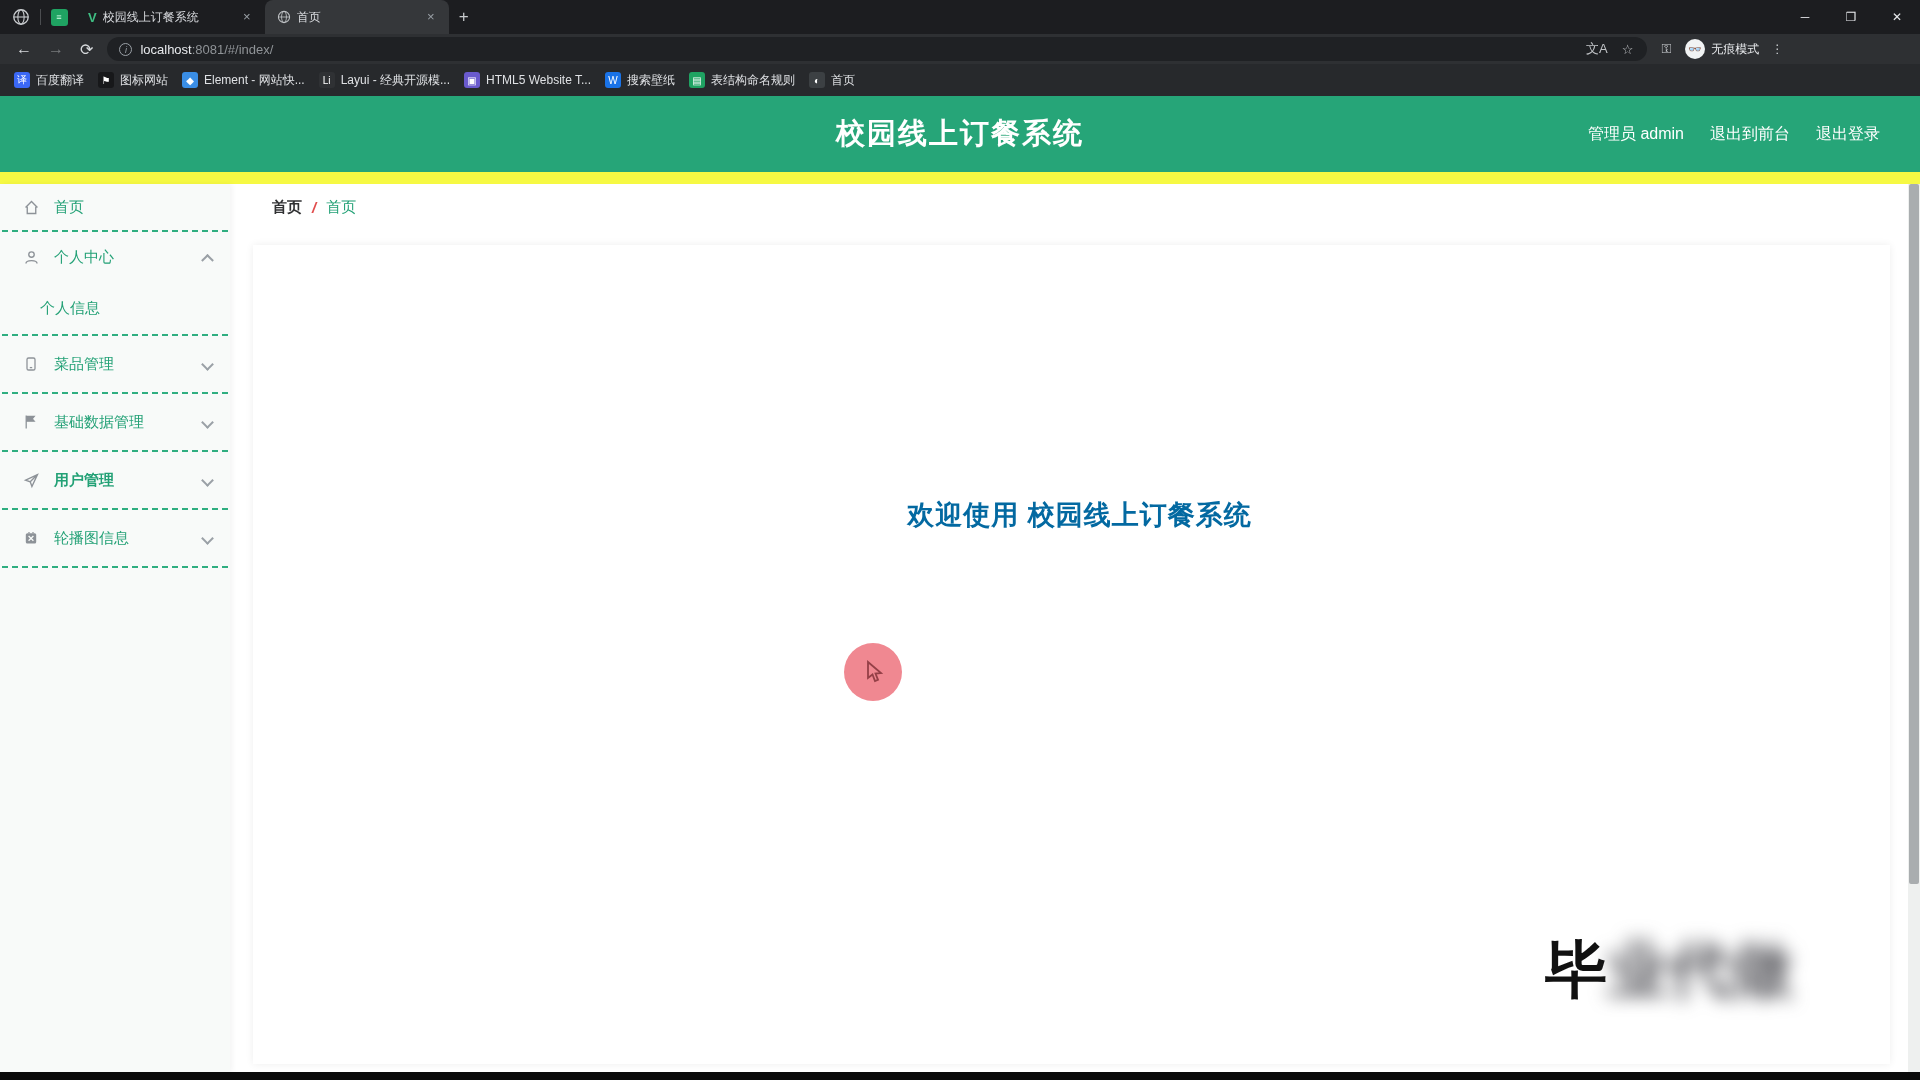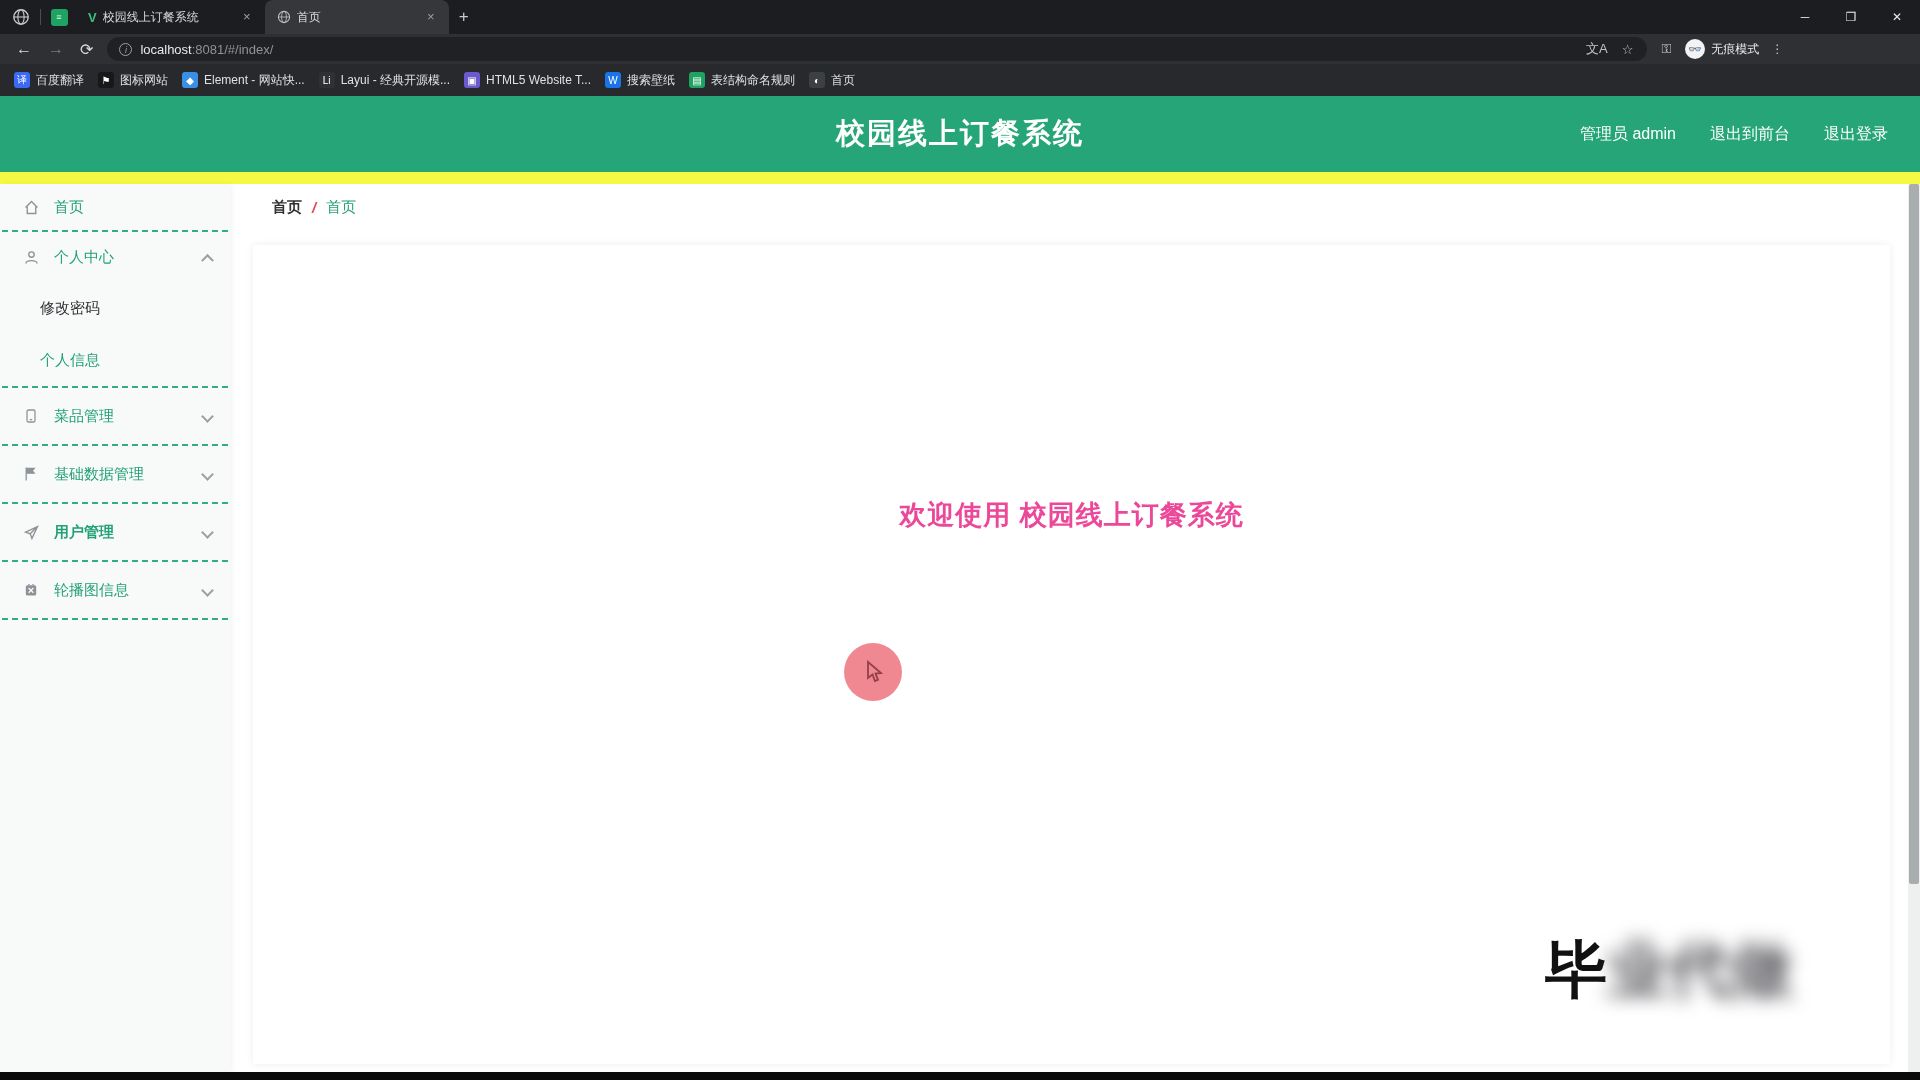--- a/index.html
+++ b/index.html
@@ -33,21 +33,21 @@
   .incog-badge { width:20px; height:20px; border-radius:50%; background:#f1f3f4; color:#202124; font-size:11px; text-align:center; line-height:20px; margin-right:6px; }
   .dots-ic { color:#d0d3d6; margin:0 10px 0 12px; letter-spacing:0; font-size:12px; }
 
   #bookmarks { position:absolute; left:0; top:64px; width:1920px; height:32px; background:#27292c; display:flex; align-items:center; }
   .bm { display:flex; align-items:center; margin-left:14px; color:#dfe1e4; font-size:12px; }
   .bm .ic { width:16px; height:16px; border-radius:3px; margin-right:6px; display:flex; align-items:center; justify-content:center; font-size:10px; color:#fff; }
 
   
   #appheader { position:absolute; left:0; top:96px; width:1920px; height:76px; background:#26a578; display:flex; align-items:center; }
   #app-title { position:absolute; left:0; width:1920px; text-align:center; color:#ffffff; font-size:29px; font-weight:bold; letter-spacing:2px; }
-  #header-links { position:absolute; right:32px; display:flex; gap:34px; color:#ffffff; font-size:16px; }
+  #header-links { position:absolute; right:40px; display:flex; gap:26px; color:#ffffff; font-size:16px; }
   #yellowline { position:absolute; left:0; top:172px; width:1920px; height:12px; background:#f6f943; }
 
   
   #page { position:absolute; left:0; top:184px; width:1920px; height:888px; background:#ffffff; }
   #sidebar { position:absolute; left:0; top:0; width:230px; height:888px; background:#f8faf9; box-shadow:2px 0 6px rgba(0,0,0,0.05); }
   .s-item { height:46px; display:flex; align-items:center; padding:0 18px 0 22px; font-size:15px; color:#23a176; }
   .s-item .s-ic { width:18px; height:18px; margin-right:14px; display:flex; align-items:center; justify-content:center; }
   .s-item .arrow { margin-left:auto; width:9px; height:9px; border-right:2px solid #9aa0a6; border-bottom:2px solid #9aa0a6; }
   .arrow.up { transform:rotate(-135deg) translate(-2px,-2px); }
   .arrow.down { transform:rotate(45deg); }
@@ -56,21 +56,21 @@
   .s-sub.green { color:#23a176;align-items:center; }
   .s-divider { border-top:2px dashed #2fae80; margin:0 2px; }
   svg.gray { stroke:#8d9298; fill:none; stroke-width:1.6; }
 
   #main { position:absolute; left:230px; top:0; width:1690px; height:888px; }
   #breadcrumb { position:absolute; left:42px; top:14px; display:flex; align-items:center; gap:10px; font-size:15px; }
   .bc-root { color:#303133; font-weight:bold; }
   .bc-sep { color:#e14b4b; font-style:italic; font-weight:bold; }
   .bc-cur { color:#23a176; }
   #card { position:absolute; left:23px; top:61px; width:1637px; height:819px; background:#ffffff; box-shadow:0 0 8px rgba(0,0,0,0.07); }
-  #welcome { position:absolute; left:0; top:252px; width:100%; text-align:center; font-size:27px; font-weight:bold; color:#ec4899; letter-spacing:1px; }
+  #welcome { position:absolute; left:8px; top:252px; width:100%; text-align:center; font-size:27px; font-weight:bold; color:#0369a1; letter-spacing:1px; }
 
   
   #cursor-spot { position:absolute; left:844px; top:643px; width:58px; height:58px; border-radius:50%; background:#ef7e88; opacity:0.92; }
   #cursor-spot svg { position:absolute; left:21px; top:17px; }
 
   
   #watermark { position:absolute; left:1545px; top:928px; width:300px; height:96px; white-space:nowrap; font-weight:bold; font-size:62px; color:#111; }
   #watermark .blurred { filter:blur(9px); color:#4a4a50; }
 
   
@@ -197,23 +197,20 @@
     <div class="s-item" style="height:50px;">
       <span class="s-ic">
           <svg class="gray" width="17" height="17" viewBox="0 0 20 20">
             <circle cx="10" cy="6.5" r="3.2"></circle>
             <path d="M3.5 17 C3.5 12.5 16.5 12.5 16.5 17"></path>
           </svg>
         </span>
       <span>个人中心</span>
       <span class="arrow up"></span>
     </div>
-    <div class="s-sub dark">
-        <span>修改密码</span>
-      </div>
     <div class="s-sub green">
         <span>个人信息</span>
       </div>
     <div class="s-divider"></div>
 
     <div class="s-item" style="height:56px;">
       <span class="s-ic">
           <svg class="gray" width="16" height="16" viewBox="0 0 20 20">
             <rect x="5" y="2.5" width="10" height="15" rx="2"></rect>
             <line x1="8.5" y1="14.5" x2="11.5" y2="14.5"></line>

